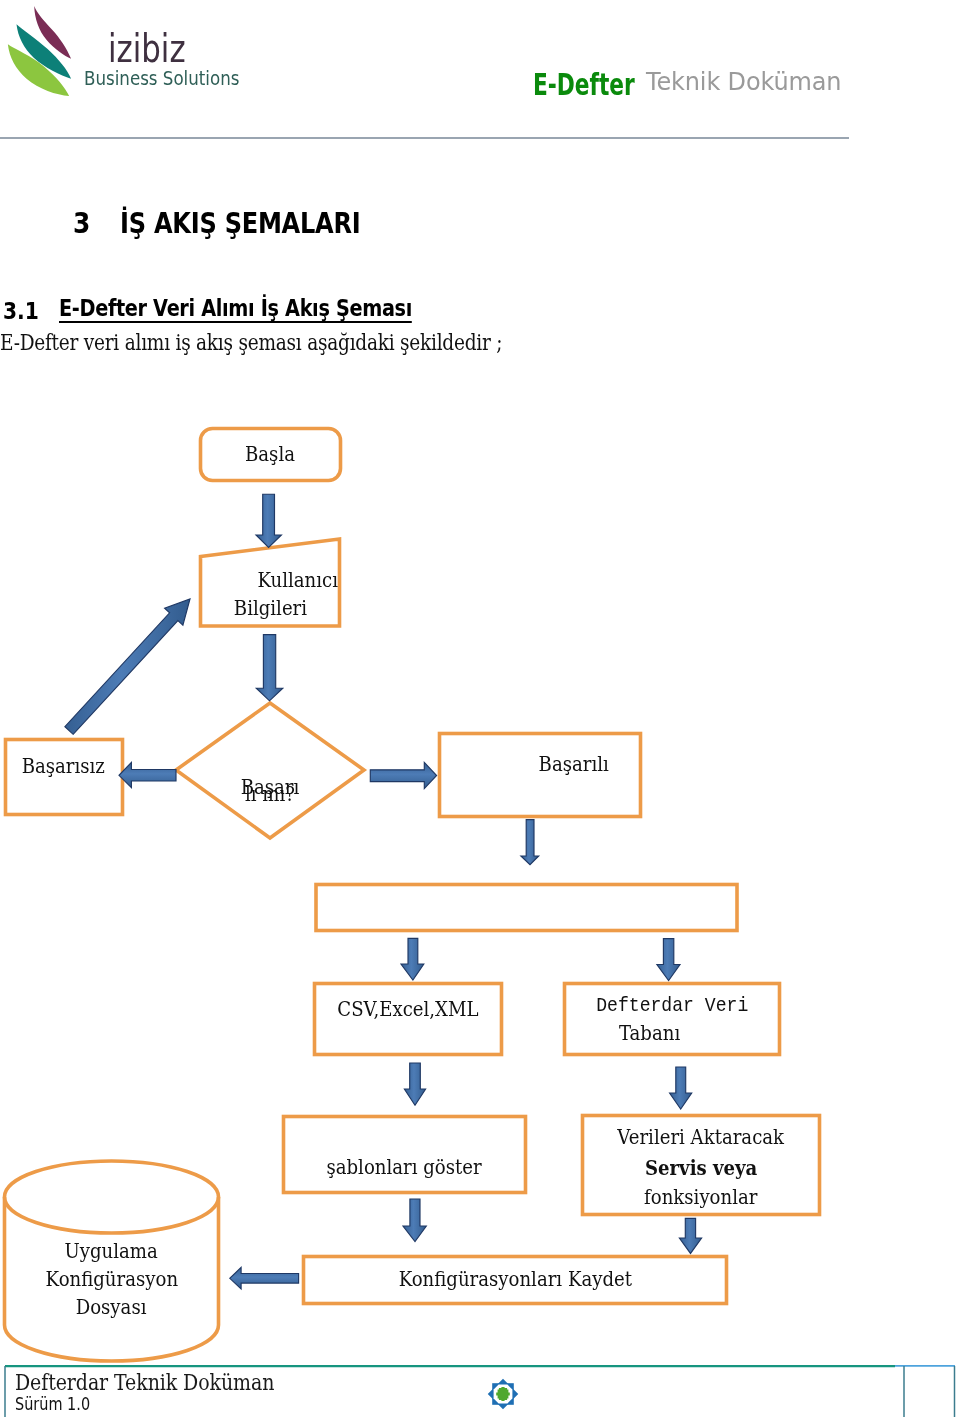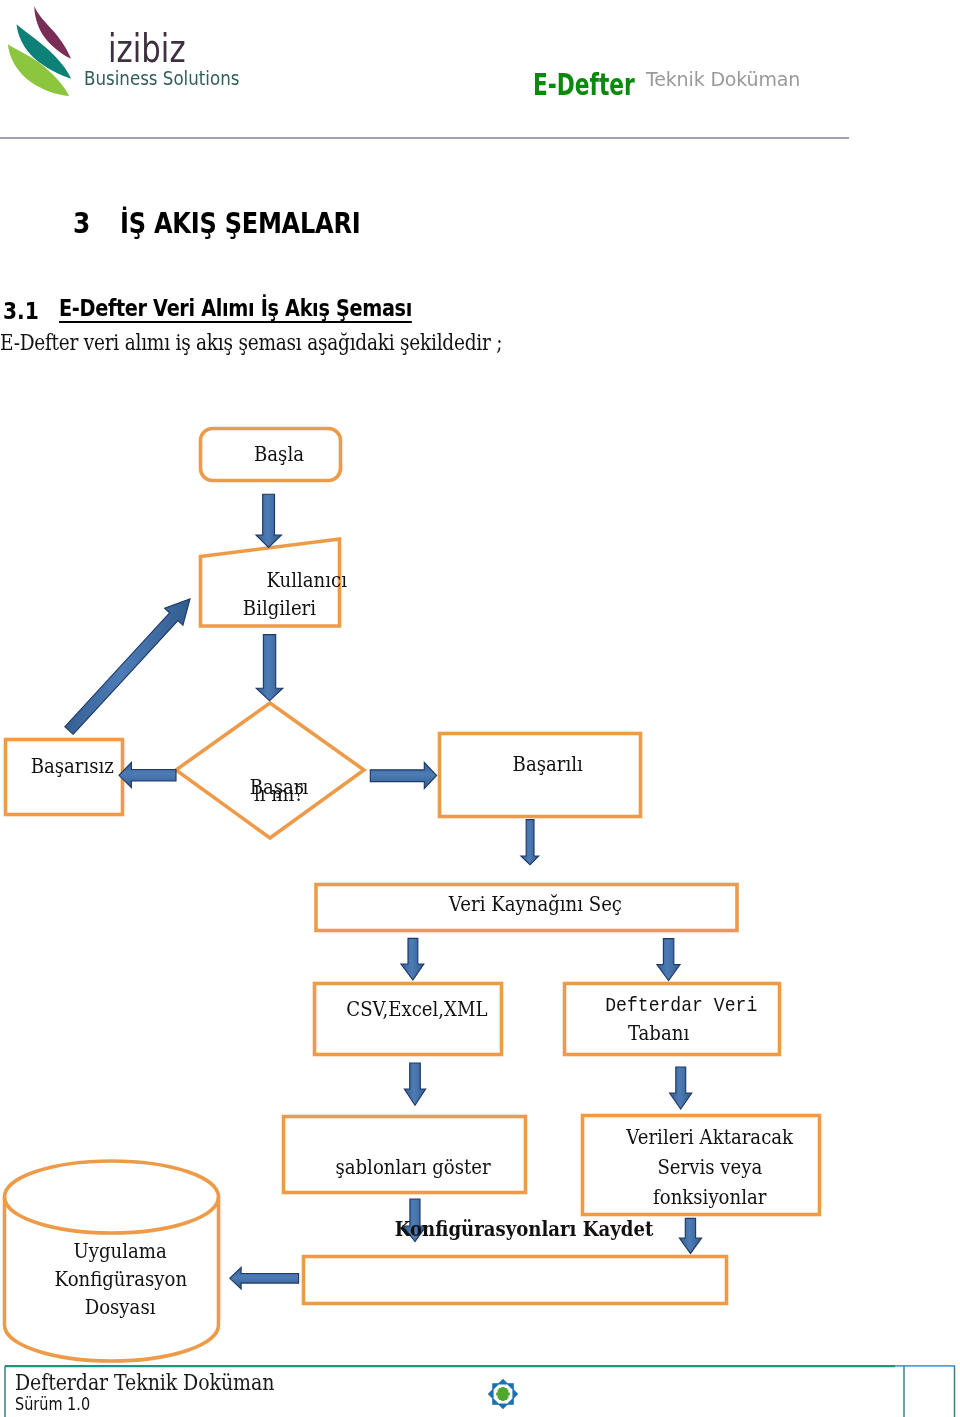--- a/index.html
+++ b/index.html
@@ -11,41 +11,41 @@
   #footer-doc,#footer-ver{display:inline-block;white-space:nowrap;}
 
   
   #logo-mark{left:-3px;top:5px;width:84px;height:91px;}
   #logo-word{left:108px;top:29px;font-family:"DejaVu Sans",sans-serif;font-size:39px;
       letter-spacing:0px;color:#3f3040;line-height:1;transform:scaleX(0.79);transform-origin:left top;}
   #logo-tagline{left:84px;top:69px;font-family:"DejaVu Sans",sans-serif;font-size:19.5px;
       color:#2f5f57;line-height:1;letter-spacing:0px;transform:scaleX(0.855);transform-origin:left top;}
   #doc-brand{left:533px;top:71px;font-family:"DejaVu Sans",sans-serif;font-weight:bold;
       font-size:29.5px;color:#0a8a0c;line-height:1;transform:scaleX(0.735);transform-origin:left top;}
-  #doc-title{left:646px;top:70px;font-family:"DejaVu Sans",sans-serif;font-size:19px;
+  #doc-title{left:646px;top:70px;font-family:"DejaVu Sans",sans-serif;font-size:24px;
       color:#9a9a9a;line-height:1;letter-spacing:-0.15px;}
   #header-rule{left:0;top:137px;width:849px;height:2px;background:#9aa5b1;}
 
   
   #sec-num{left:73px;top:209px;font-family:"DejaVu Sans",sans-serif;font-weight:bold;
       font-size:29px;color:#000;line-height:1;transform:scaleX(0.86);transform-origin:left top;}
   #sec-title{left:120px;top:209px;font-family:"DejaVu Sans",sans-serif;font-weight:bold;
       font-size:29px;color:#000;line-height:1;letter-spacing:-0.3px;transform:scaleX(0.83);transform-origin:left top;}
   #sub-num{left:3px;top:300px;font-family:"DejaVu Sans",sans-serif;font-weight:bold;
       font-size:23px;color:#000;line-height:1;transform:scaleX(0.88);transform-origin:left top;}
   #sub-title{left:59px;top:297px;font-family:"DejaVu Sans",sans-serif;font-weight:bold;
       font-size:23px;color:#000;line-height:1;border-bottom:2px solid #000;padding-bottom:1px;
       letter-spacing:-0.4px;transform:scaleX(0.838);transform-origin:left top;}
   #para{left:0px;top:332px;font-family:"DejaVu Serif",serif;font-size:22px;color:#111;
       line-height:1;letter-spacing:-0.3px;transform:scaleX(0.843);transform-origin:left top;}
 
   
   #chart{left:0;top:0;width:960px;height:1417px;}
   .nlabel{position:absolute;text-align:center;font-family:"DejaVu Serif",serif;
-      font-size:21px;color:#111;line-height:25px;white-space:nowrap;margin-left:9px;}
+      font-size:21px;color:#111;line-height:25px;white-space:nowrap;}
   .nlabel > span{display:inline-block;transform:scaleX(0.862);transform-origin:center;}
 
   
   #footer-table{left:0px;top:1364px;width:960px;height:55px;}
   #footer-doc{left:15px;top:1372px;font-family:"DejaVu Serif",serif;font-size:22px;
       color:#1a1a1a;line-height:1;letter-spacing:-0.1px;transform:scaleX(0.862);transform-origin:left top;}
   #footer-ver{left:15px;top:1396px;font-family:"DejaVu Sans",sans-serif;font-weight:normal;
       font-size:17px;color:#111;line-height:1;transform:scaleX(0.85);transform-origin:left top;}
   #footer-icon{left:486px;top:1377px;width:34px;height:34px;}
 </style>
@@ -142,30 +142,29 @@
       <path fill="url(#agh)" d="M298.6 1273.5 V1283.1 H241.1 V1288.9 L229.8 1278.3 L241.1 1267.4 V1273.5 Z"></path>
     </g>
   </svg>
 
   <div class="nlabel" style="left:200px;top:442px;width:140px;"><span>Başla</span></div>
   <div class="nlabel" style="left:200px;top:568px;width:140px;padding-left:28px;"><span>Kullanıcı</span></div>
   <div class="nlabel" style="left:200px;top:596px;width:140px;"><span>Bilgileri</span></div>
   <div class="nlabel" style="left:-1px;top:754px;width:128px;"><span>Başarısız</span></div>
   <div class="nlabel" style="left:200px;top:775px;width:140px;"><span>Başarı</span></div>
   <div class="nlabel" style="left:200px;top:782px;width:140px;"><span>lı mı?</span></div>
-  <div class="nlabel" style="left:437px;top:752px;width:204px;"><span>Başarılı</span></div>
-  <div class="nlabel" style="left:316px;top:892px;width:421px;"><span>Veri Kaynağını Seç</span></div>
+  <div class="nlabel" style="left:437px;top:752px;width:204px;padding-left:35px;"><span>Başarılı</span></div>
   <div class="nlabel" style="left:314px;top:997px;width:188px;"><span>CSV,Excel,XML</span></div>
   <div class="nlabel" style="left:564px;top:993px;width:216px;font-family:Liberation Mono, monospace;"><span>Defterdar Veri</span></div>
   <div class="nlabel" style="left:564px;top:1021px;width:172px;"><span>Tabanı</span></div>
   <div class="nlabel" style="left:283px;top:1155px;width:242px;"><span>şablonları göster</span></div>
   <div class="nlabel" style="left:582px;top:1125px;width:238px;"><span>Verileri Aktaracak</span></div>
-  <div class="nlabel" style="left:582px;top:1155px;width:238px;"><span>Servis veya</span></div>
+  <div class="nlabel" style="left:582px;top:1155px;width:238px;font-weight:bold;"><span>Servis veya</span></div>
   <div class="nlabel" style="left:582px;top:1185px;width:238px;"><span>fonksiyonlar</span></div>
-  <div class="nlabel" style="left:303px;top:1216px;width:424px;font-weight:bold;"><span>Konfigürasyonları Kaydet</span></div>
+  <div class="nlabel" style="left:303px;top:1267px;width:424px;"><span>Konfigürasyonları Kaydet</span></div>
   <div class="nlabel" style="left:4px;top:1239px;width:215px;"><span>Uygulama</span></div>
   <div class="nlabel" style="left:4px;top:1267px;width:215px;"><span>Konfigürasyon</span></div>
   <div class="nlabel" style="left:4px;top:1295px;width:215px;"><span>Dosyası</span></div>
 
   <svg class="abs" id="footer-table" viewBox="0 0 960 55">
     <path d="M5 2.2 H 895" stroke="#16957f" stroke-width="2.2" fill="none"></path>
     <path d="M895 1.8 H 955" stroke="#4ea3dd" stroke-width="1.8" fill="none"></path>
     <path d="M5 2 V 55" stroke="#3b7c8e" stroke-width="1.5" fill="none"></path>
     <path d="M904 2 V 55" stroke="#3b7c8e" stroke-width="1.5" fill="none"></path>
     <path d="M954.5 2 V 55" stroke="#3b7c8e" stroke-width="1.5" fill="none"></path>

